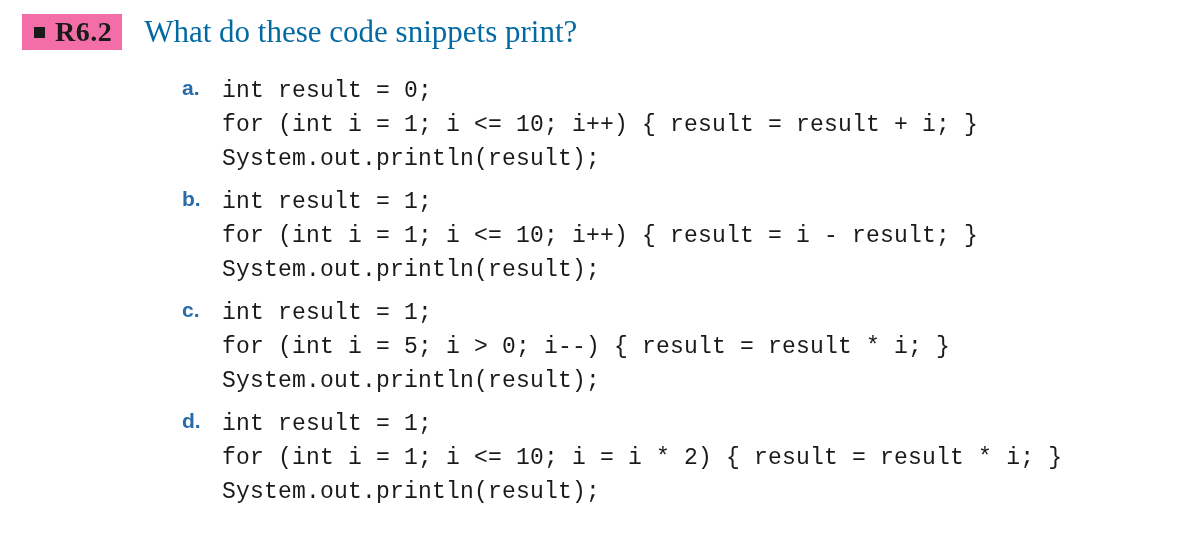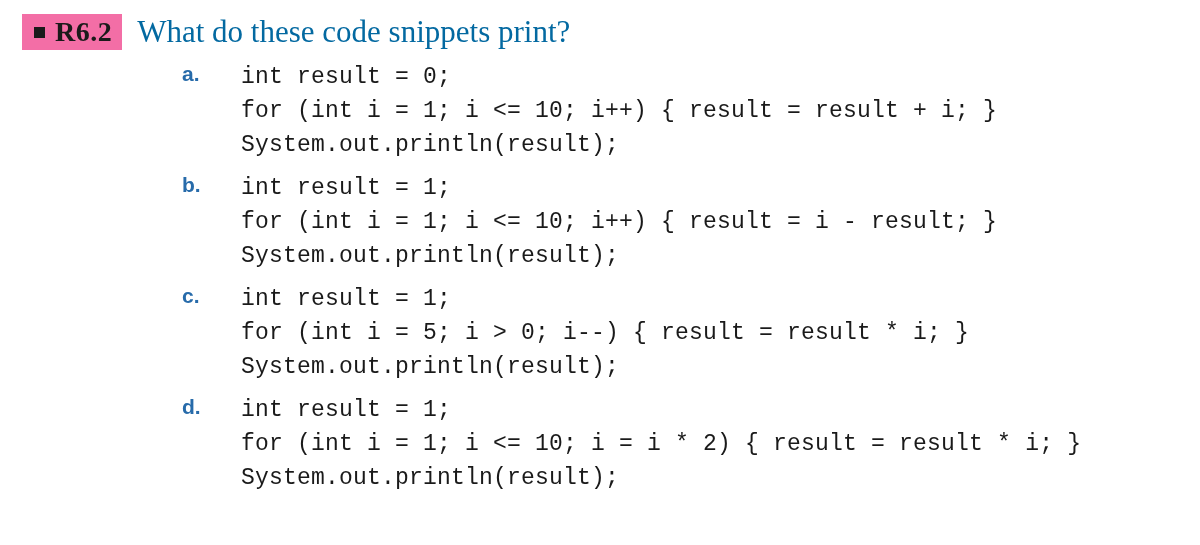--- a/index.html
+++ b/index.html
@@ -13,22 +13,22 @@
   }
   body {
     font-family: Georgia, "Times New Roman", serif;
   }
   .wrap {
     padding: 14px 30px 20px 22px;
   }
   .heading {
     display: flex;
     align-items: center;
-    gap: 15px;
-    margin-bottom: 10px;
+    gap: 22px;
+    margin-bottom: 24px;
   }
   .badge {
     display: inline-flex;
     align-items: center;
     gap: 10px;
     background: #f36ea6;
     padding: 2px 10px 2px 12px;
   }
   .badge .box {
     width: 11px;
@@ -66,21 +66,20 @@
     color: #276baa;
     padding-top: 2px;
   }
   .code {
     font-family: "Lucida Console", "Courier New", monospace;
     font-size: 23px;
     line-height: 34px;
     white-space: pre;
     color: #1a1a1a;
     letter-spacing: 0.2px;
-    margin-left: 19px;
   }
 </style>
 </head>
 <body>
 
 <div class="wrap">
   <div class="heading">
     <span class="badge">
       <span class="box"></span>
       <span class="num">R6.2</span>

